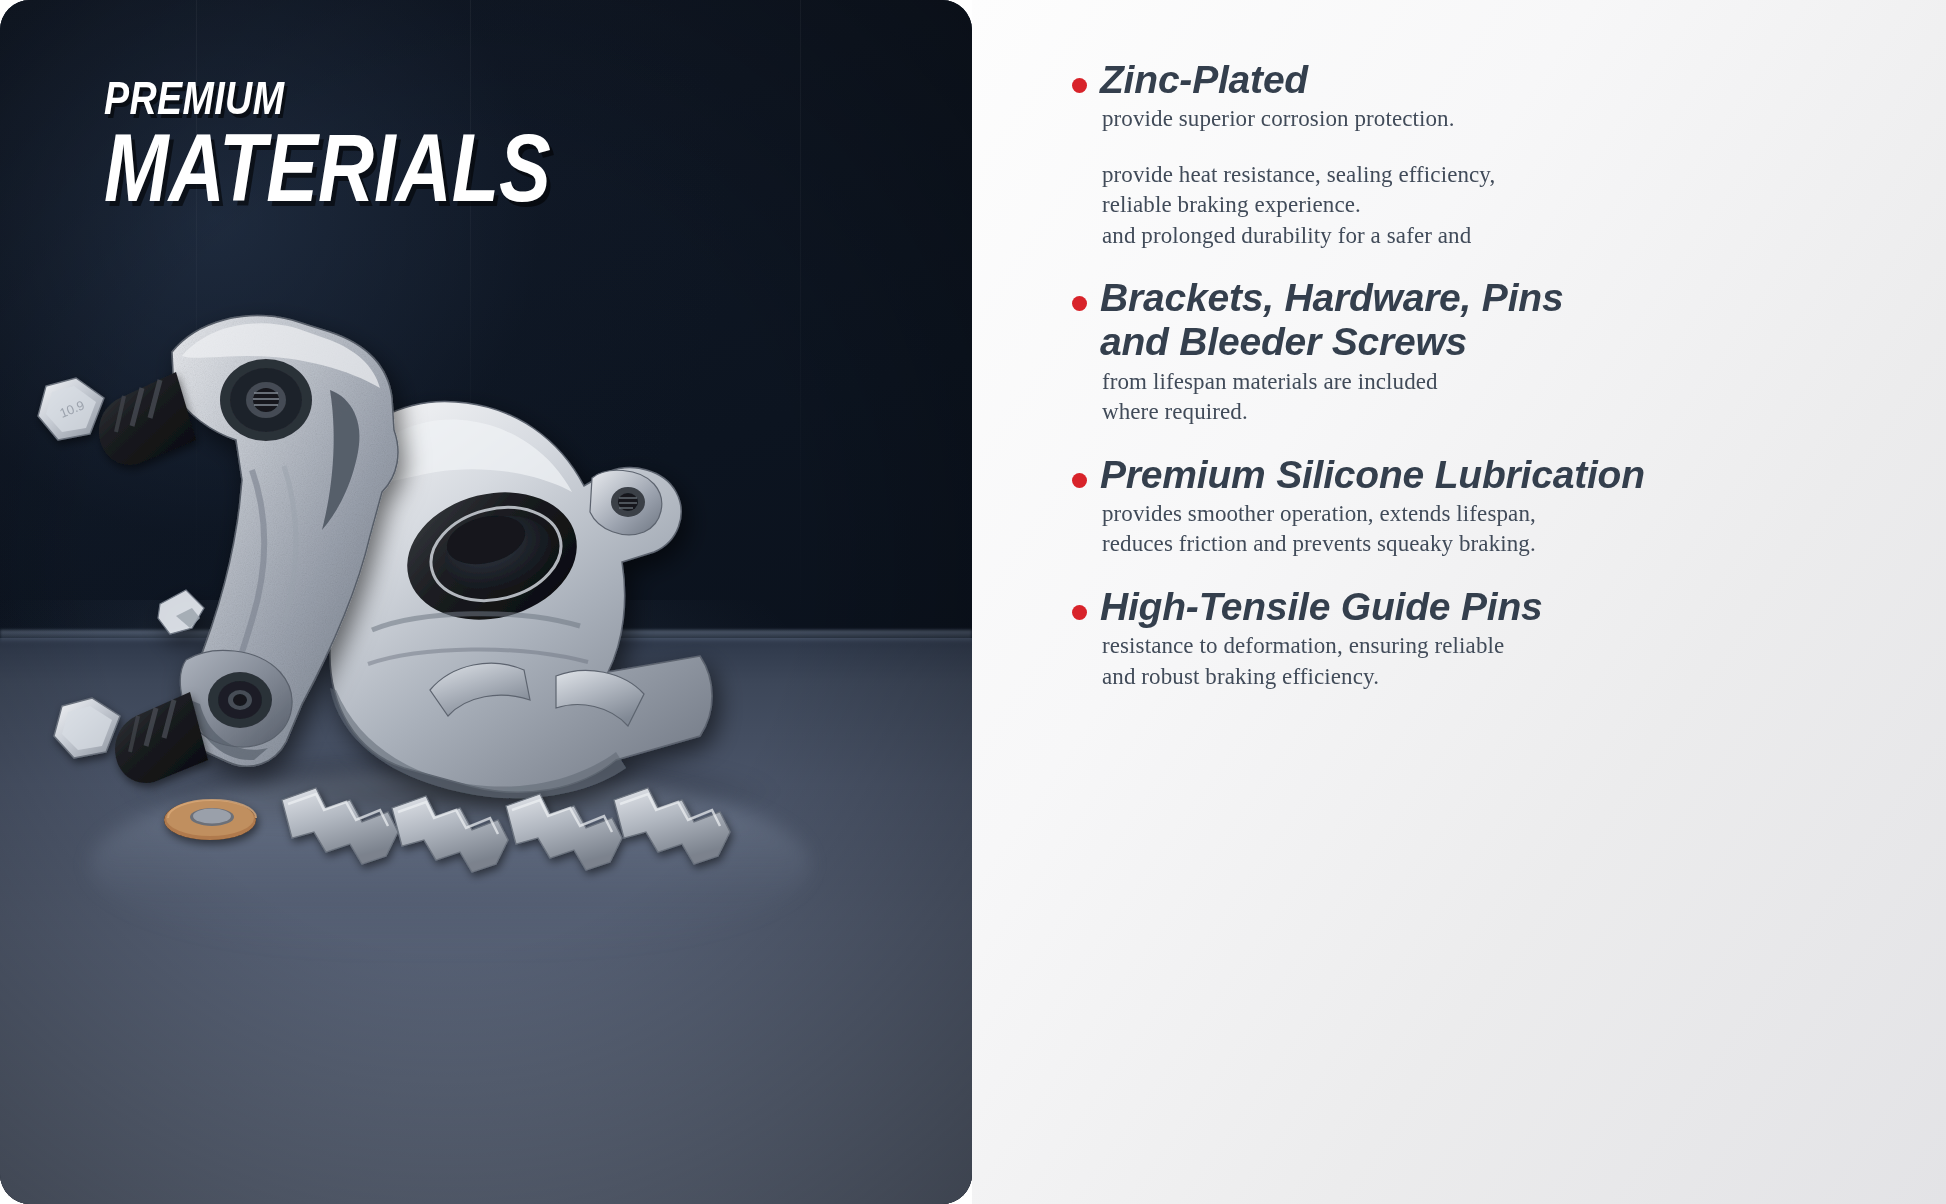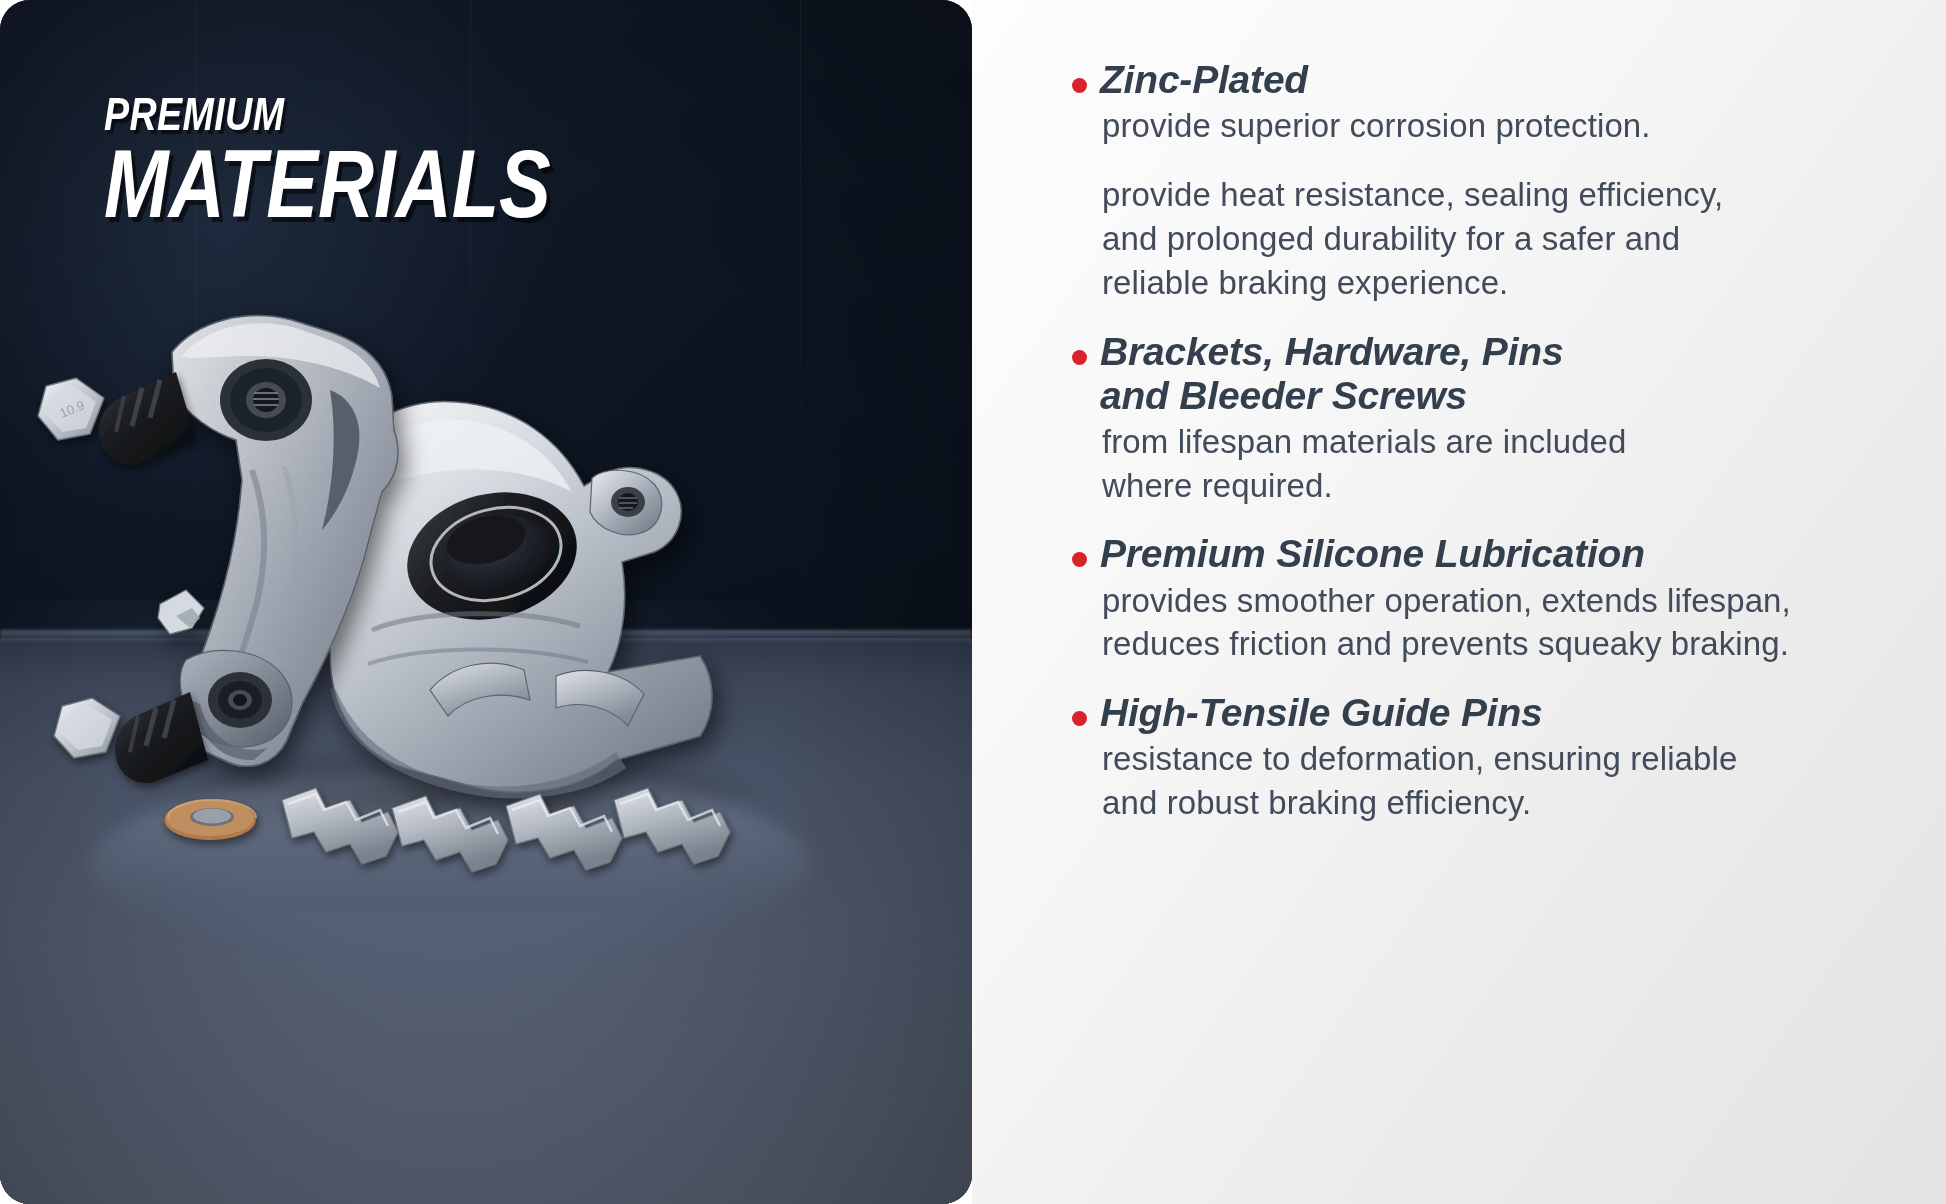--- a/index.html
+++ b/index.html
@@ -83,21 +83,21 @@
     position:absolute;
     inset:0;
     background:radial-gradient(ellipse 86% 78% at 46% 46%, rgba(0,0,0,0) 42%, rgba(0,0,0,0.42) 100%);
     pointer-events:none;
   }
 
   
   .title-block {
     position:absolute;
     left:104px;
-    top:92px;
+    top:76px;
     z-index:9;
     line-height:0.92;
   }
   .title-sm {
     font-family:"Liberation Sans Narrow","Liberation Sans", sans-serif;
     font-weight:bold;
     font-style:italic;
     font-size:47px;
     letter-spacing:0.5px;
     color:#ffffff;
@@ -188,23 +188,23 @@
     width:15px;
     height:15px;
     border-radius:50%;
     background:#d8232a;
   }
   .heading-line2 {
     display:block;
     padding-left:0;
   }
   .feature-body {
-    font-family:Liberation Sans, sans-serif;
+    font-family:Liberation Serif, serif;
     font-weight:normal;
-    font-size:33px;
+    font-size:23px;
     line-height:1.33;
     color:#414b59;
     padding-left:32px;
     letter-spacing:0.1px;
   }
   .feature-body span { display:block; }
 </style>
 </head>
 <body>
 
@@ -459,22 +459,22 @@
         <span>Zinc-Plated</span>
       </div>
       <div class="feature-body">
         <span>provide superior corrosion protection.</span>
       </div>
     </div>
 
     <div class="feature">
       <div class="feature-body">
         <span>provide heat resistance, sealing efficiency,</span>
+        <span>reliable braking experience.</span>
         <span>and prolonged durability for a safer and</span>
-        <span>reliable braking experience.</span>
       </div>
     </div>
 
     <div class="feature">
       <div class="feature-heading">
         <span class="bullet"></span>
         <span>Brackets, Hardware, Pins</span>
         <span class="heading-line2">and Bleeder Screws</span>
       </div>
       <div class="feature-body">

